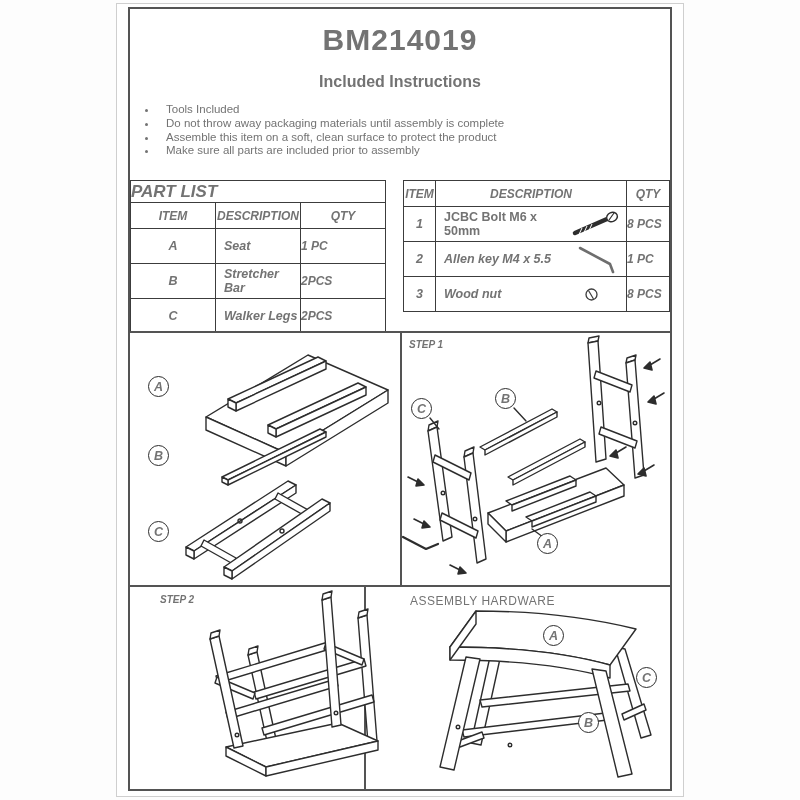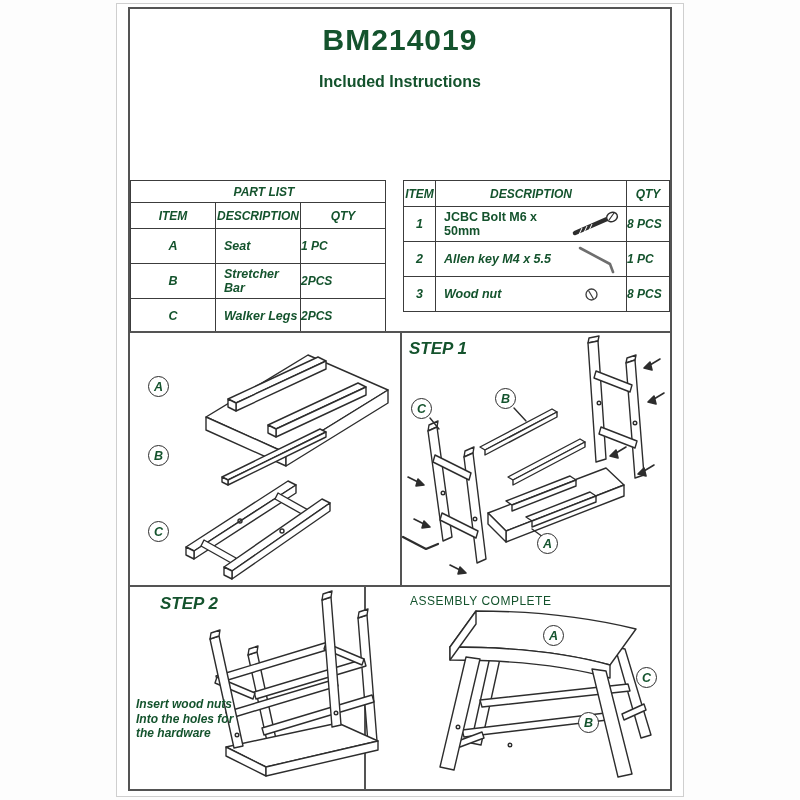--- a/index.html
+++ b/index.html
@@ -1,72 +1,78 @@
 <!DOCTYPE html>
 <html><head>
 <meta charset="utf-8">
 <style>
   html,body{margin:0;padding:0;background:#ffffff;}
   .screen{position:relative;width:800px;height:800px;background:#fdfdfd;overflow:hidden;
-          font-family:"Liberation Sans", sans-serif;color:#14532d;}
+          font-family:"Liberation Sans", sans-serif;color:#737373;}
   .page-sheet{position:absolute;left:116px;top:3px;width:566px;height:792px;
               background:#ffffff;border:1px solid #cfcfcf;}
   .doc-frame{position:absolute;left:128px;top:7px;width:544px;height:784px;
              border:2px solid #545454;box-sizing:border-box;background:#ffffff;}
   .doc-title{position:absolute;top:14px;left:0;width:100%;text-align:center;
              font-size:30px;font-weight:bold;letter-spacing:1px;}
   .doc-subtitle{position:absolute;top:64px;left:0;width:100%;text-align:center;
                 font-size:16px;font-weight:bold;}
   .notes{position:absolute;top:94px;left:10px;margin:0;padding:0 0 0 18px;
          font-size:11.5px;line-height:13.8px;list-style-type:disc;}
   .notes li{margin:0;padding-left:8px;}
 
   
   .ptable{position:absolute;border-collapse:collapse;table-layout:fixed;
           font-size:12.5px;font-weight:bold;font-style:italic;}
   .ptable td{border:1.5px solid #3c3c3c;padding:0;overflow:hidden;}
-  .ptable .ttl{text-align:center;height:21px;font-size:12px;padding-left:12px;}
+  .ptable .ttl{text-align:left;height:21px;font-size:17px;}
   .ptable .hdr td{text-align:center;height:25px;font-size:12px;}
   .ptable .row td{height:34px;}
   .ptable .c-item{text-align:center;}
   .ptable .c-desc{padding-left:8px;}
   .ptable .c-qty{text-align:left;font-size:12px;}
   .part-list{left:0;top:171px;width:256px;}
   .hardware-list{left:273px;top:171px;width:267px;}
   .no-italic{font-style:normal;}
   .desc-flex{display:flex;align-items:center;}
   .desc-flex .ic{margin-left:auto;line-height:0;}
 
   
   .diagram-grid{position:absolute;left:0;top:322px;width:540px;height:458px;
                 border-top:2px solid #545454;box-sizing:border-box;}
   .panel{position:absolute;box-sizing:border-box;background:#fff;}
   .p-parts{left:0;top:0;width:272px;height:254px;border-right:2px solid #545454;border-bottom:2px solid #545454;}
   .p-step1{left:272px;top:0;width:268px;height:254px;border-bottom:2px solid #545454;}
   .p-step2{left:0;top:254px;width:236px;height:202px;border-right:2px solid #545454;}
   .p-complete{left:272px;top:254px;width:268px;height:202px;}
   .panel svg{position:absolute;left:0;top:0;}
-  .step-title{position:absolute;font-size:17px;font-weight:bold;font-style:italic;}
+  .step-title{position:absolute;font-size:10px;font-weight:bold;font-style:italic;}
   .plain-title{position:absolute;font-size:12px;font-weight:normal;letter-spacing:.5px;}
   .clabel{position:absolute;width:21px;height:21px;border:1.6px solid #2d2d2d;border-radius:50%;
           background:#fff;display:flex;align-items:center;justify-content:center;
           font-size:12.5px;font-weight:bold;font-style:italic;box-sizing:border-box;}
   .note-block{position:absolute;font-size:12px;font-weight:bold;font-style:italic;line-height:14.5px;}
   line,path,polygon,polyline{vector-effect:non-scaling-stroke;}
 </style>
 </head>
 <body>
 
 <div class="screen">
   <div class="page-sheet"></div>
   <div class="doc-frame">
 
     <div class="doc-title">BM214019</div>
     <div class="doc-subtitle">Included Instructions</div>
 
+    <ul class="notes">
+      <li>Tools Included</li>
+      <li>Do not throw away packaging materials until assembly is complete</li>
+      <li>Assemble this item on a soft, clean surface to protect the product</li>
+      <li>Make sure all parts are included prior to assembly</li>
+    </ul>
 
     <table class="ptable part-list">
       <tbody>
         <tr>
             <td class="ttl" colspan="3">PART LIST</td>
           </tr>
         <tr class="hdr">
           <td style="width:34px">ITEM</td>
           <td style="width:188px">DESCRIPTION</td>
           <td style="width:34px">QTY</td>
@@ -267,25 +273,20 @@
           <path d="M136,180 L136,189 L248,163 L248,154 Z"></path>
 
           <path d="M104,161 L80,52 L89,49 L113,159 Z"></path>
           <path d="M80,52 L89,49 L90,43 L81,46 Z"></path>
           <path d="M202,140 L192,13 L201,10 L211,138 Z"></path>
           <path d="M192,13 L201,10 L202,4 L193,7 Z"></path>
           <circle cx="107" cy="148" r="1.8" fill="none"></circle>
           <circle cx="206" cy="126" r="1.8" fill="none"></circle>
         </svg>
         <div class="step-title" style="left:30px;top:7px">STEP 2</div>
-        <div class="note-block" style="left:6px;top:110px">
-          <div>Insert wood nuts</div>
-          <div>Into the holes for</div>
-          <div>the hardware</div>
-        </div>
       </div>
 
       <div class="panel p-complete">
         <svg width="266" height="202" viewBox="0 0 266 202" fill="#ffffff" stroke="#2d2d2d" stroke-width="1.4" stroke-linejoin="round" stroke-linecap="round">
 
           <path d="M91,56 L69,156 L79,158 L101,58 Z"></path>
           <path d="M213,60 L239,151 L249,148 L223,62 Z"></path>
 
           <path d="M78,113 L226,97 L228,104 L80,120 Z"></path>
 
@@ -297,21 +298,21 @@
 
           <path d="M60,143 L212,125 L214,132 L62,150 Z"></path>
 
           <path d="M48,157 L80,145 L82,151 L50,163 Z"></path>
 
           <path d="M64,70 L38,180 L52,183 L78,72 Z"></path>
           <path d="M190,82 L216,190 L230,187 L204,84 Z"></path>
           <circle cx="56" cy="140" r="1.8" fill="none"></circle>
           <circle cx="108" cy="158" r="1.8" fill="none"></circle>
         </svg>
-        <div class="plain-title" style="left:8px;top:7px">ASSEMBLY COMPLETE</div>
+        <div class="plain-title" style="left:8px;top:7px">ASSEMBLY HARDWARE</div>
         <div class="clabel" style="left:141px;top:38px">A</div>
         <div class="clabel" style="left:176px;top:125px">B</div>
         <div class="clabel" style="left:234px;top:80px">C</div>
       </div>
 
     </div>
   </div>
 </div>
 
 </body></html>

